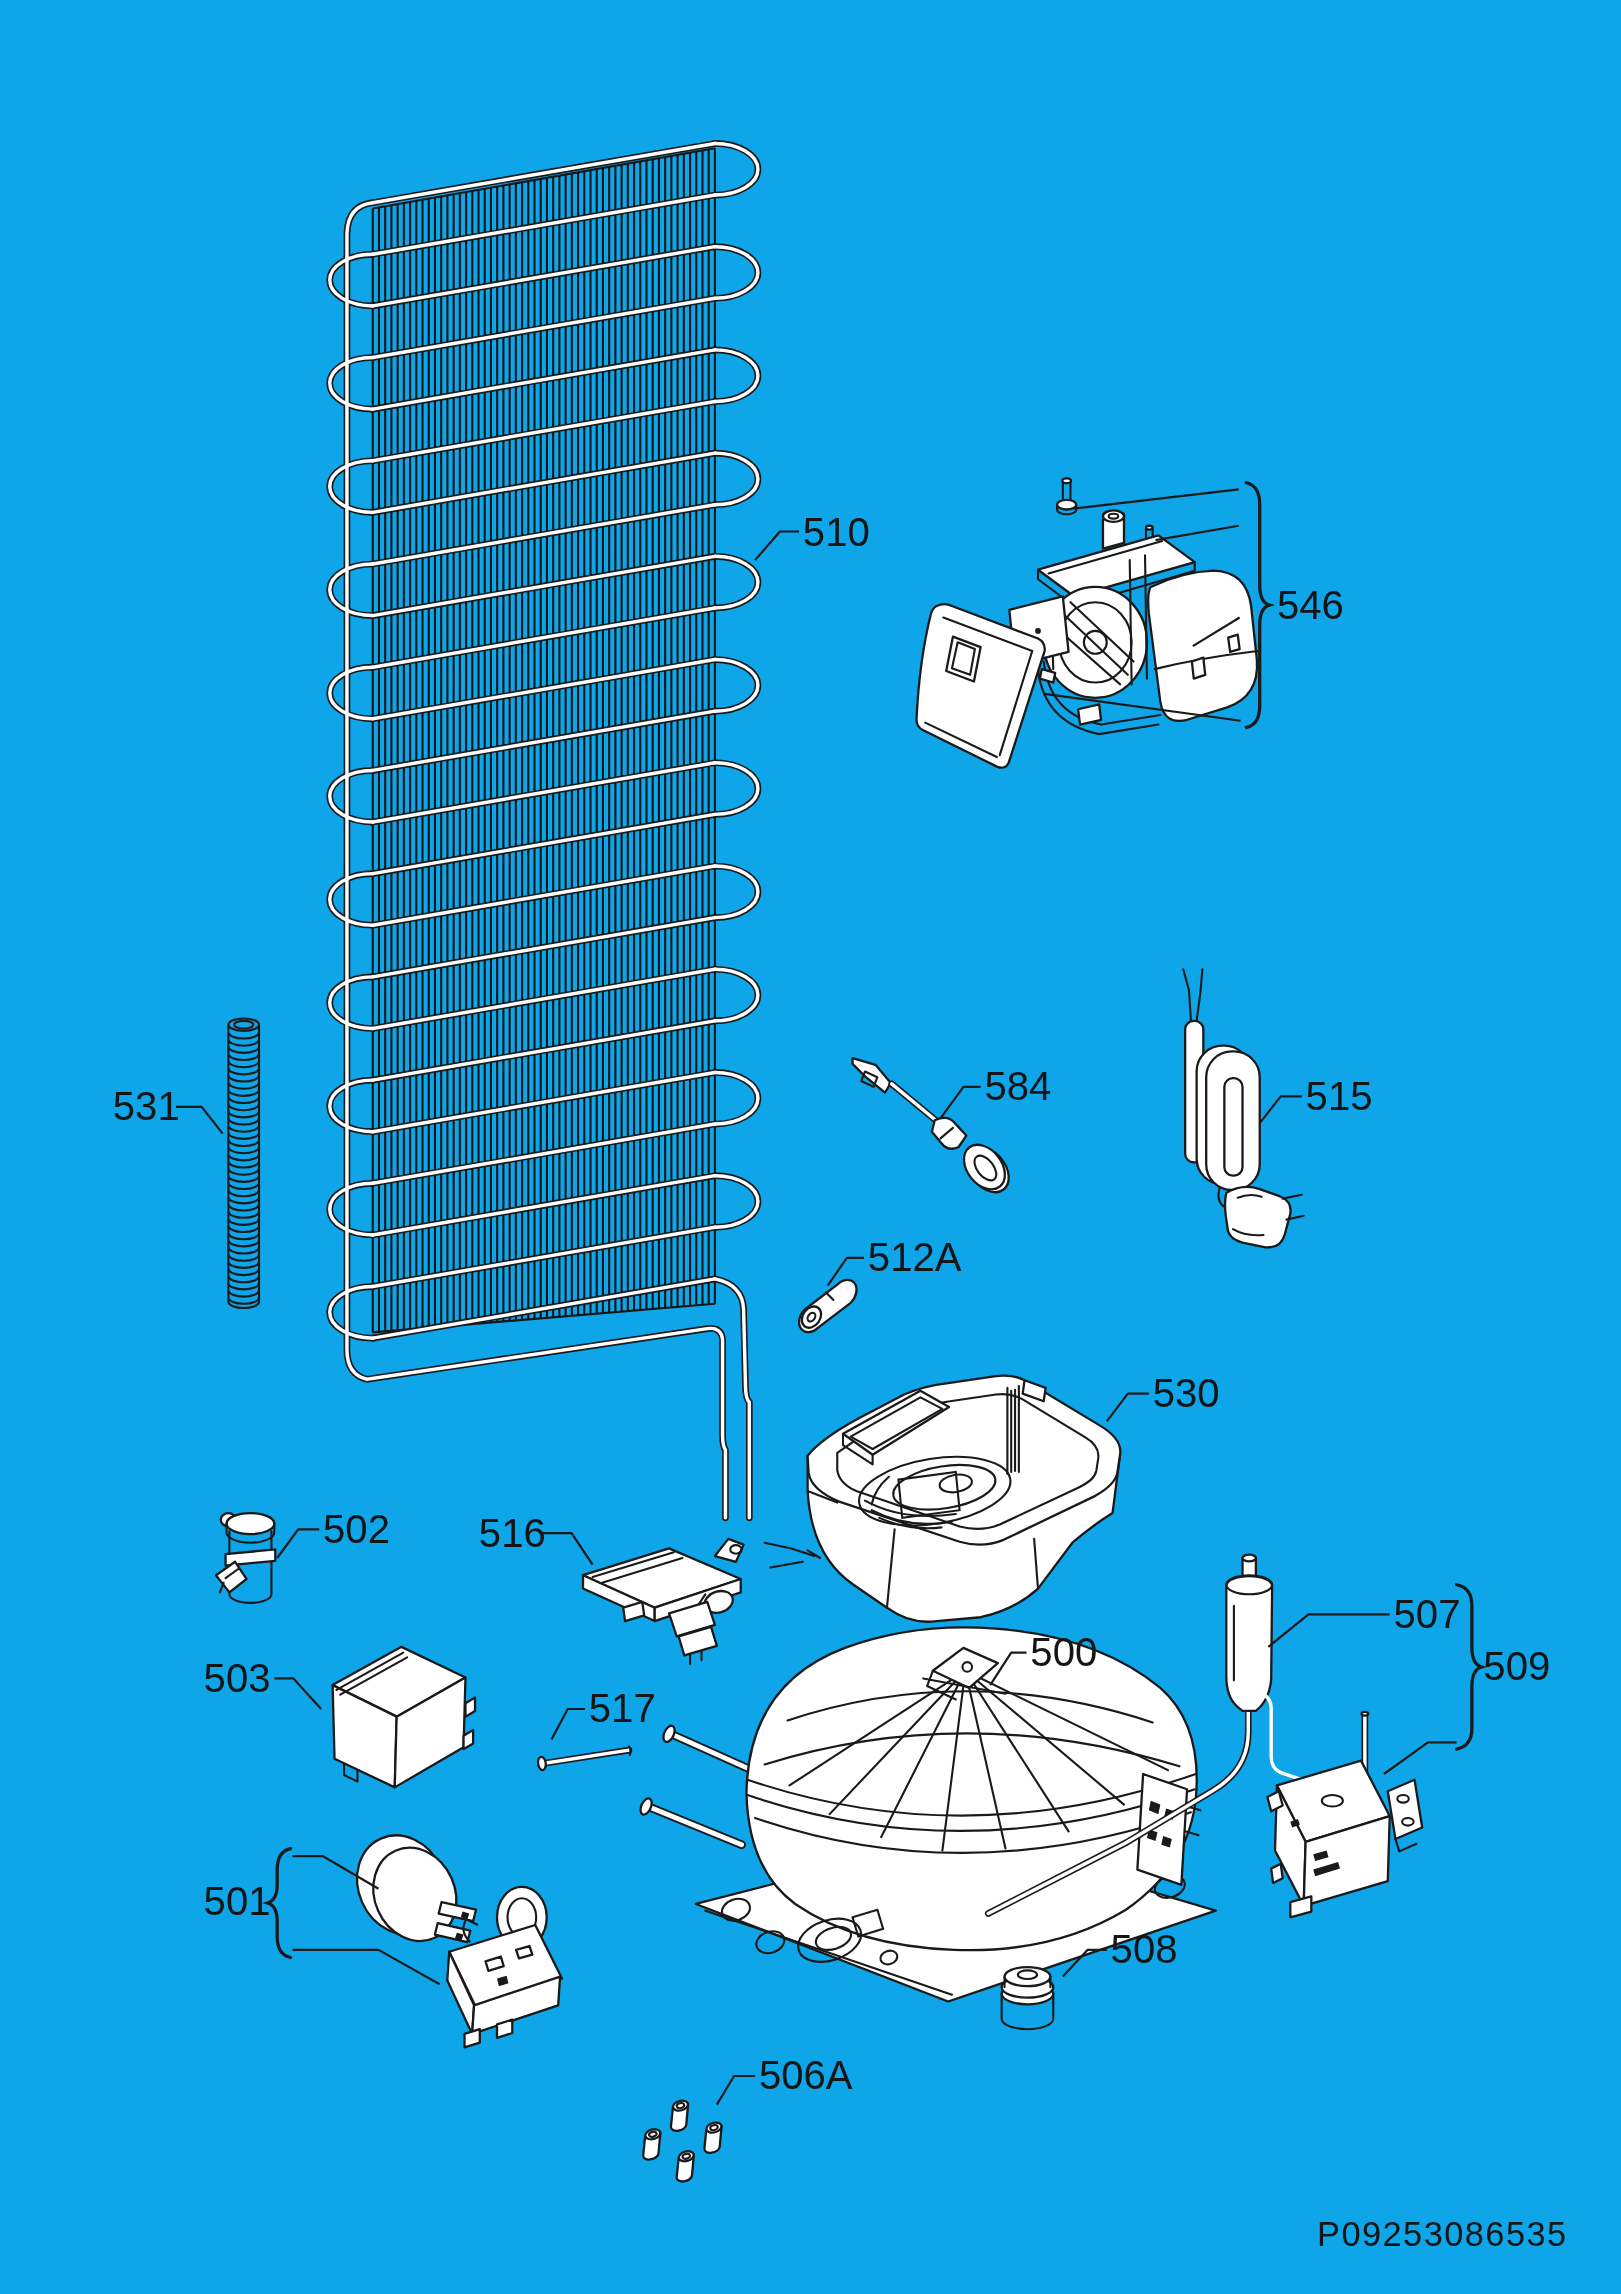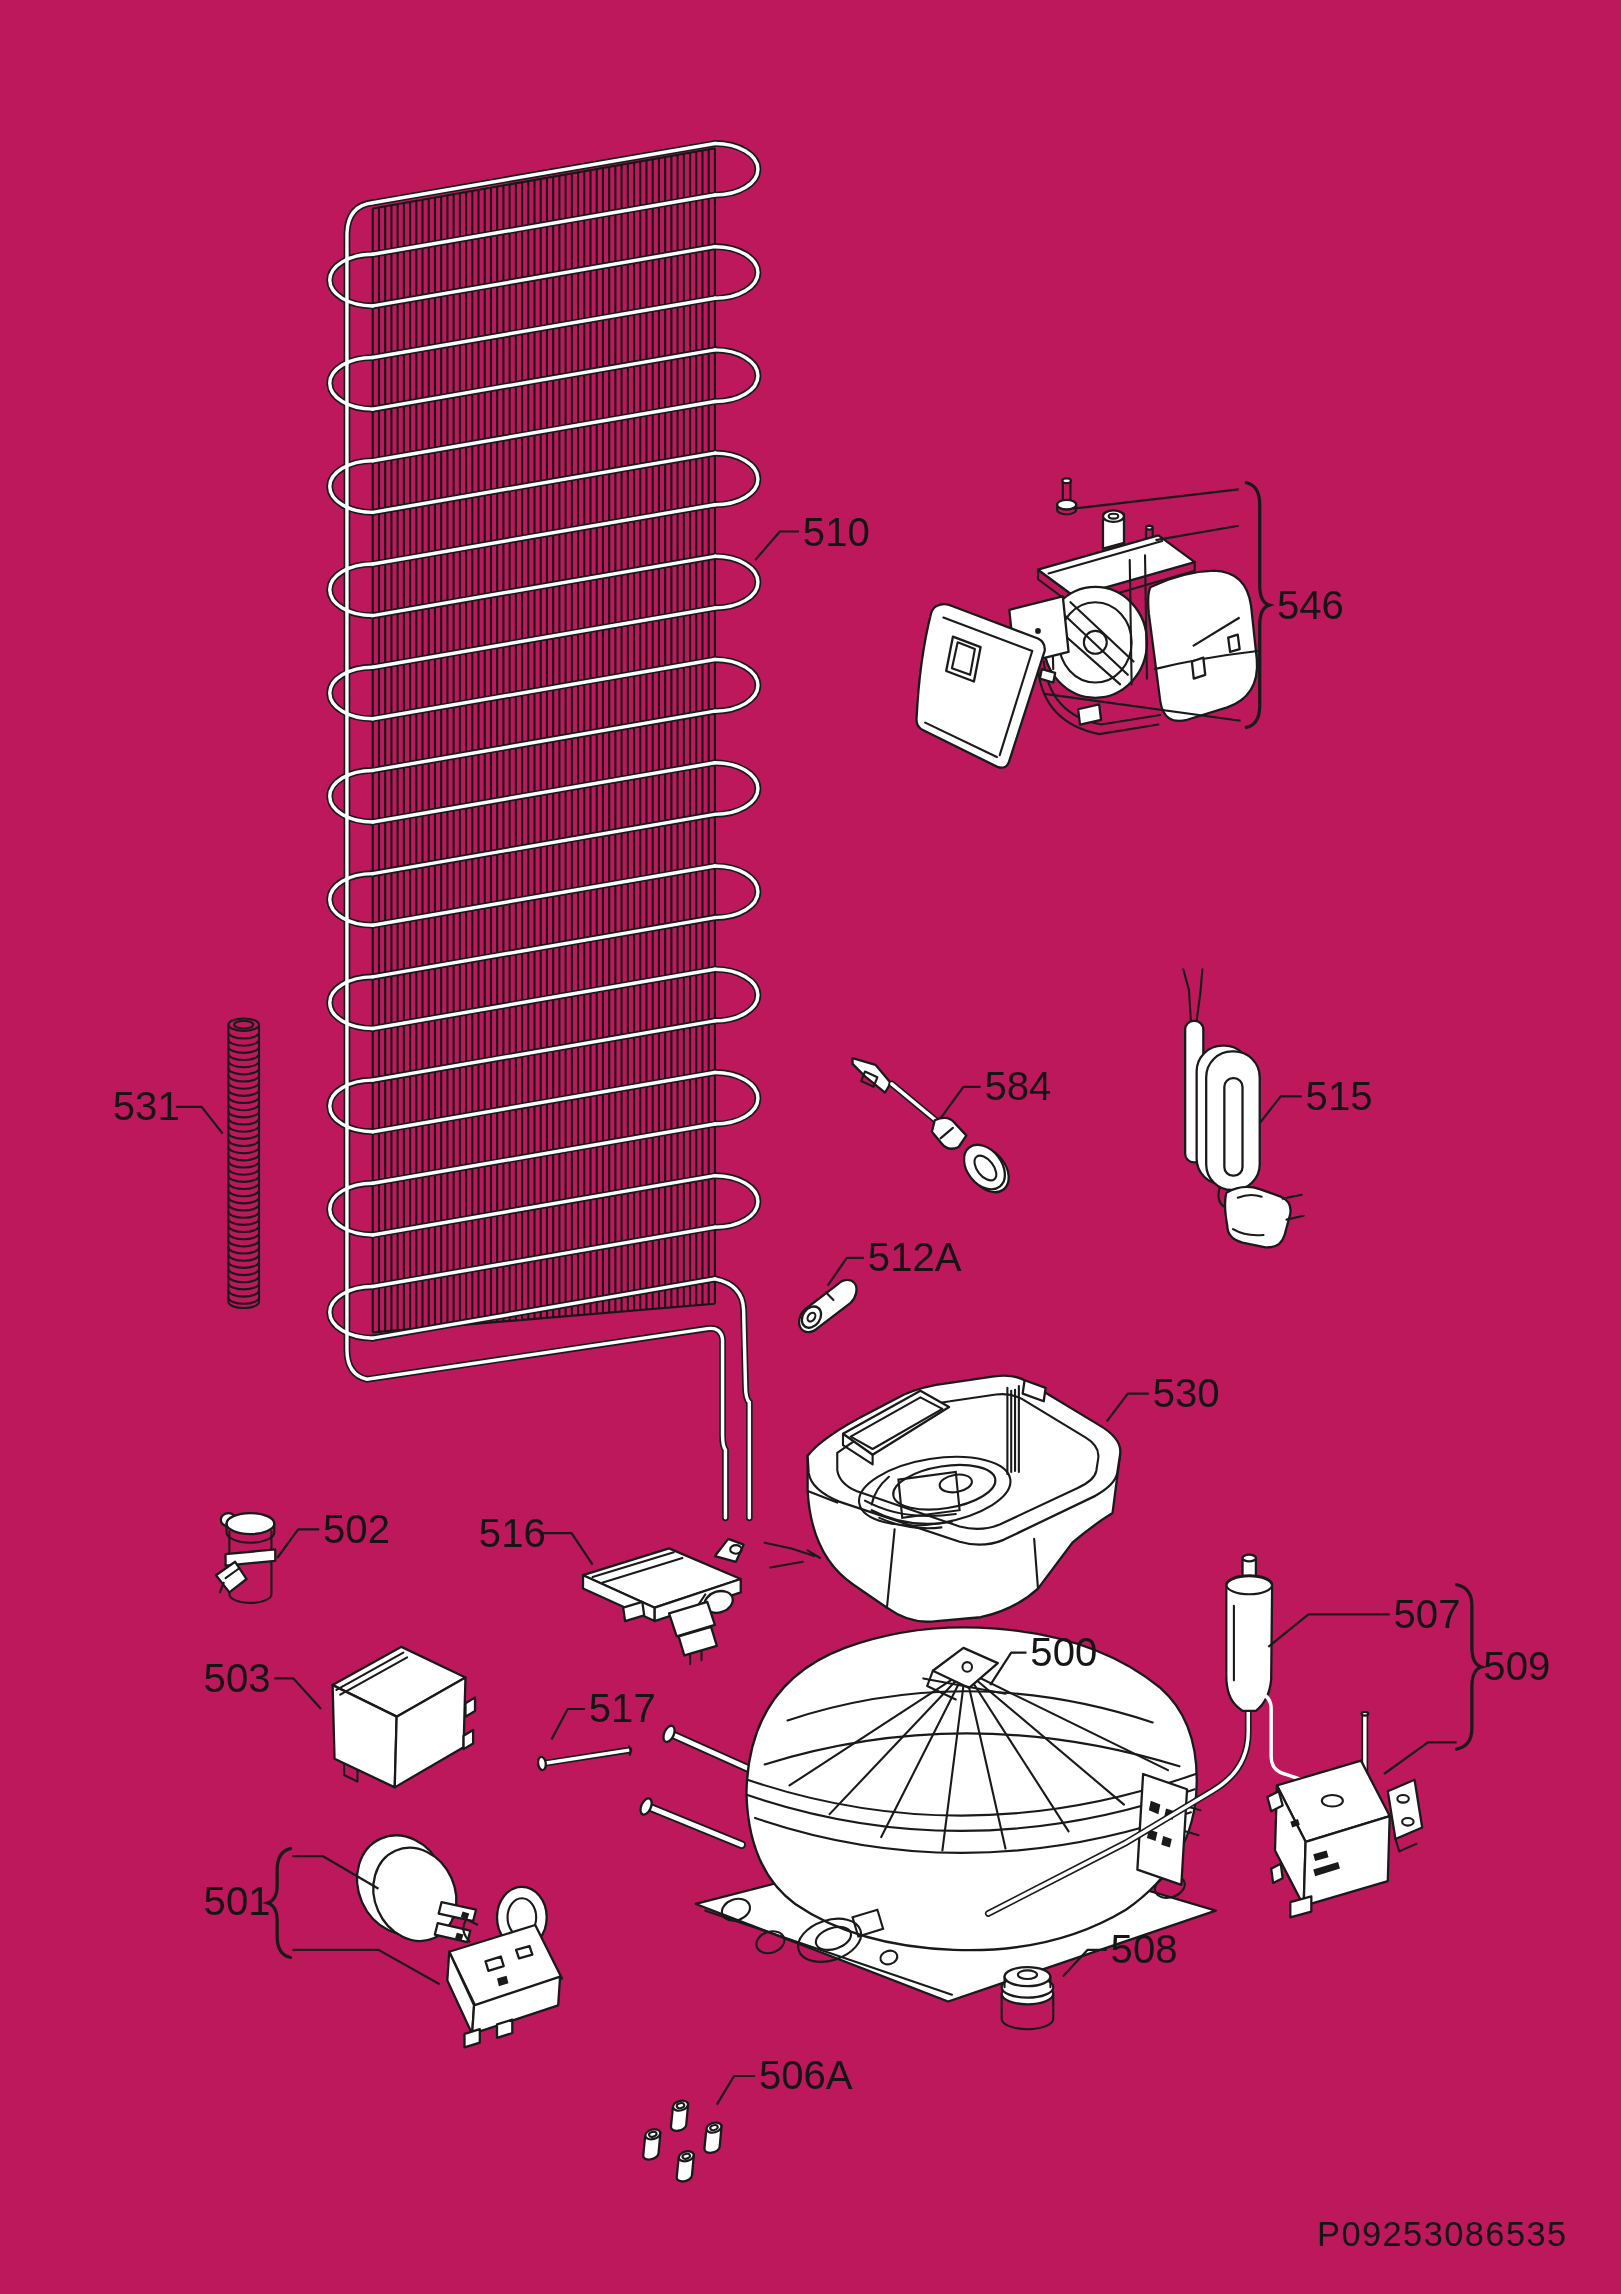--- a/index.html
+++ b/index.html
@@ -1,16 +1,16 @@
 <!DOCTYPE html>
 <html><head>
 <meta charset="utf-8">
 <style>
   html,body{margin:0;padding:0;background:#fff;}
-  .stage{position:relative;width:1621px;height:2294px;background:#be185d;overflow:hidden;}
+  .stage{position:relative;width:1621px;height:2294px;background:#0ea5e9;overflow:hidden;}
   svg{position:absolute;left:0;top:0;}
   .shp{fill:#fff;stroke:#1a1a1a;stroke-width:2.4;stroke-linejoin:round;}
   .lnf{fill:none;stroke:#1a1a1a;stroke-width:2.2;}
   .ln{fill:none;stroke:#1a1a1a;stroke-width:2.2;stroke-linecap:round;stroke-linejoin:round;}
   .drk{fill:#1a1a1a;stroke:none;}
   .ldr{fill:none;stroke:#1a1a1a;stroke-width:2.3;stroke-linejoin:round;}
   .brace{fill:none;stroke:#1a1a1a;stroke-width:3.4;stroke-linecap:round;}
   .tb{fill:none;stroke:#1a1a1a;stroke-width:7;stroke-linecap:round;}
   .tw{fill:none;stroke:#ffffff;stroke-width:3.6;stroke-linecap:round;}
   .tb2{fill:none;stroke:#1a1a1a;stroke-width:9;stroke-linecap:round;}

